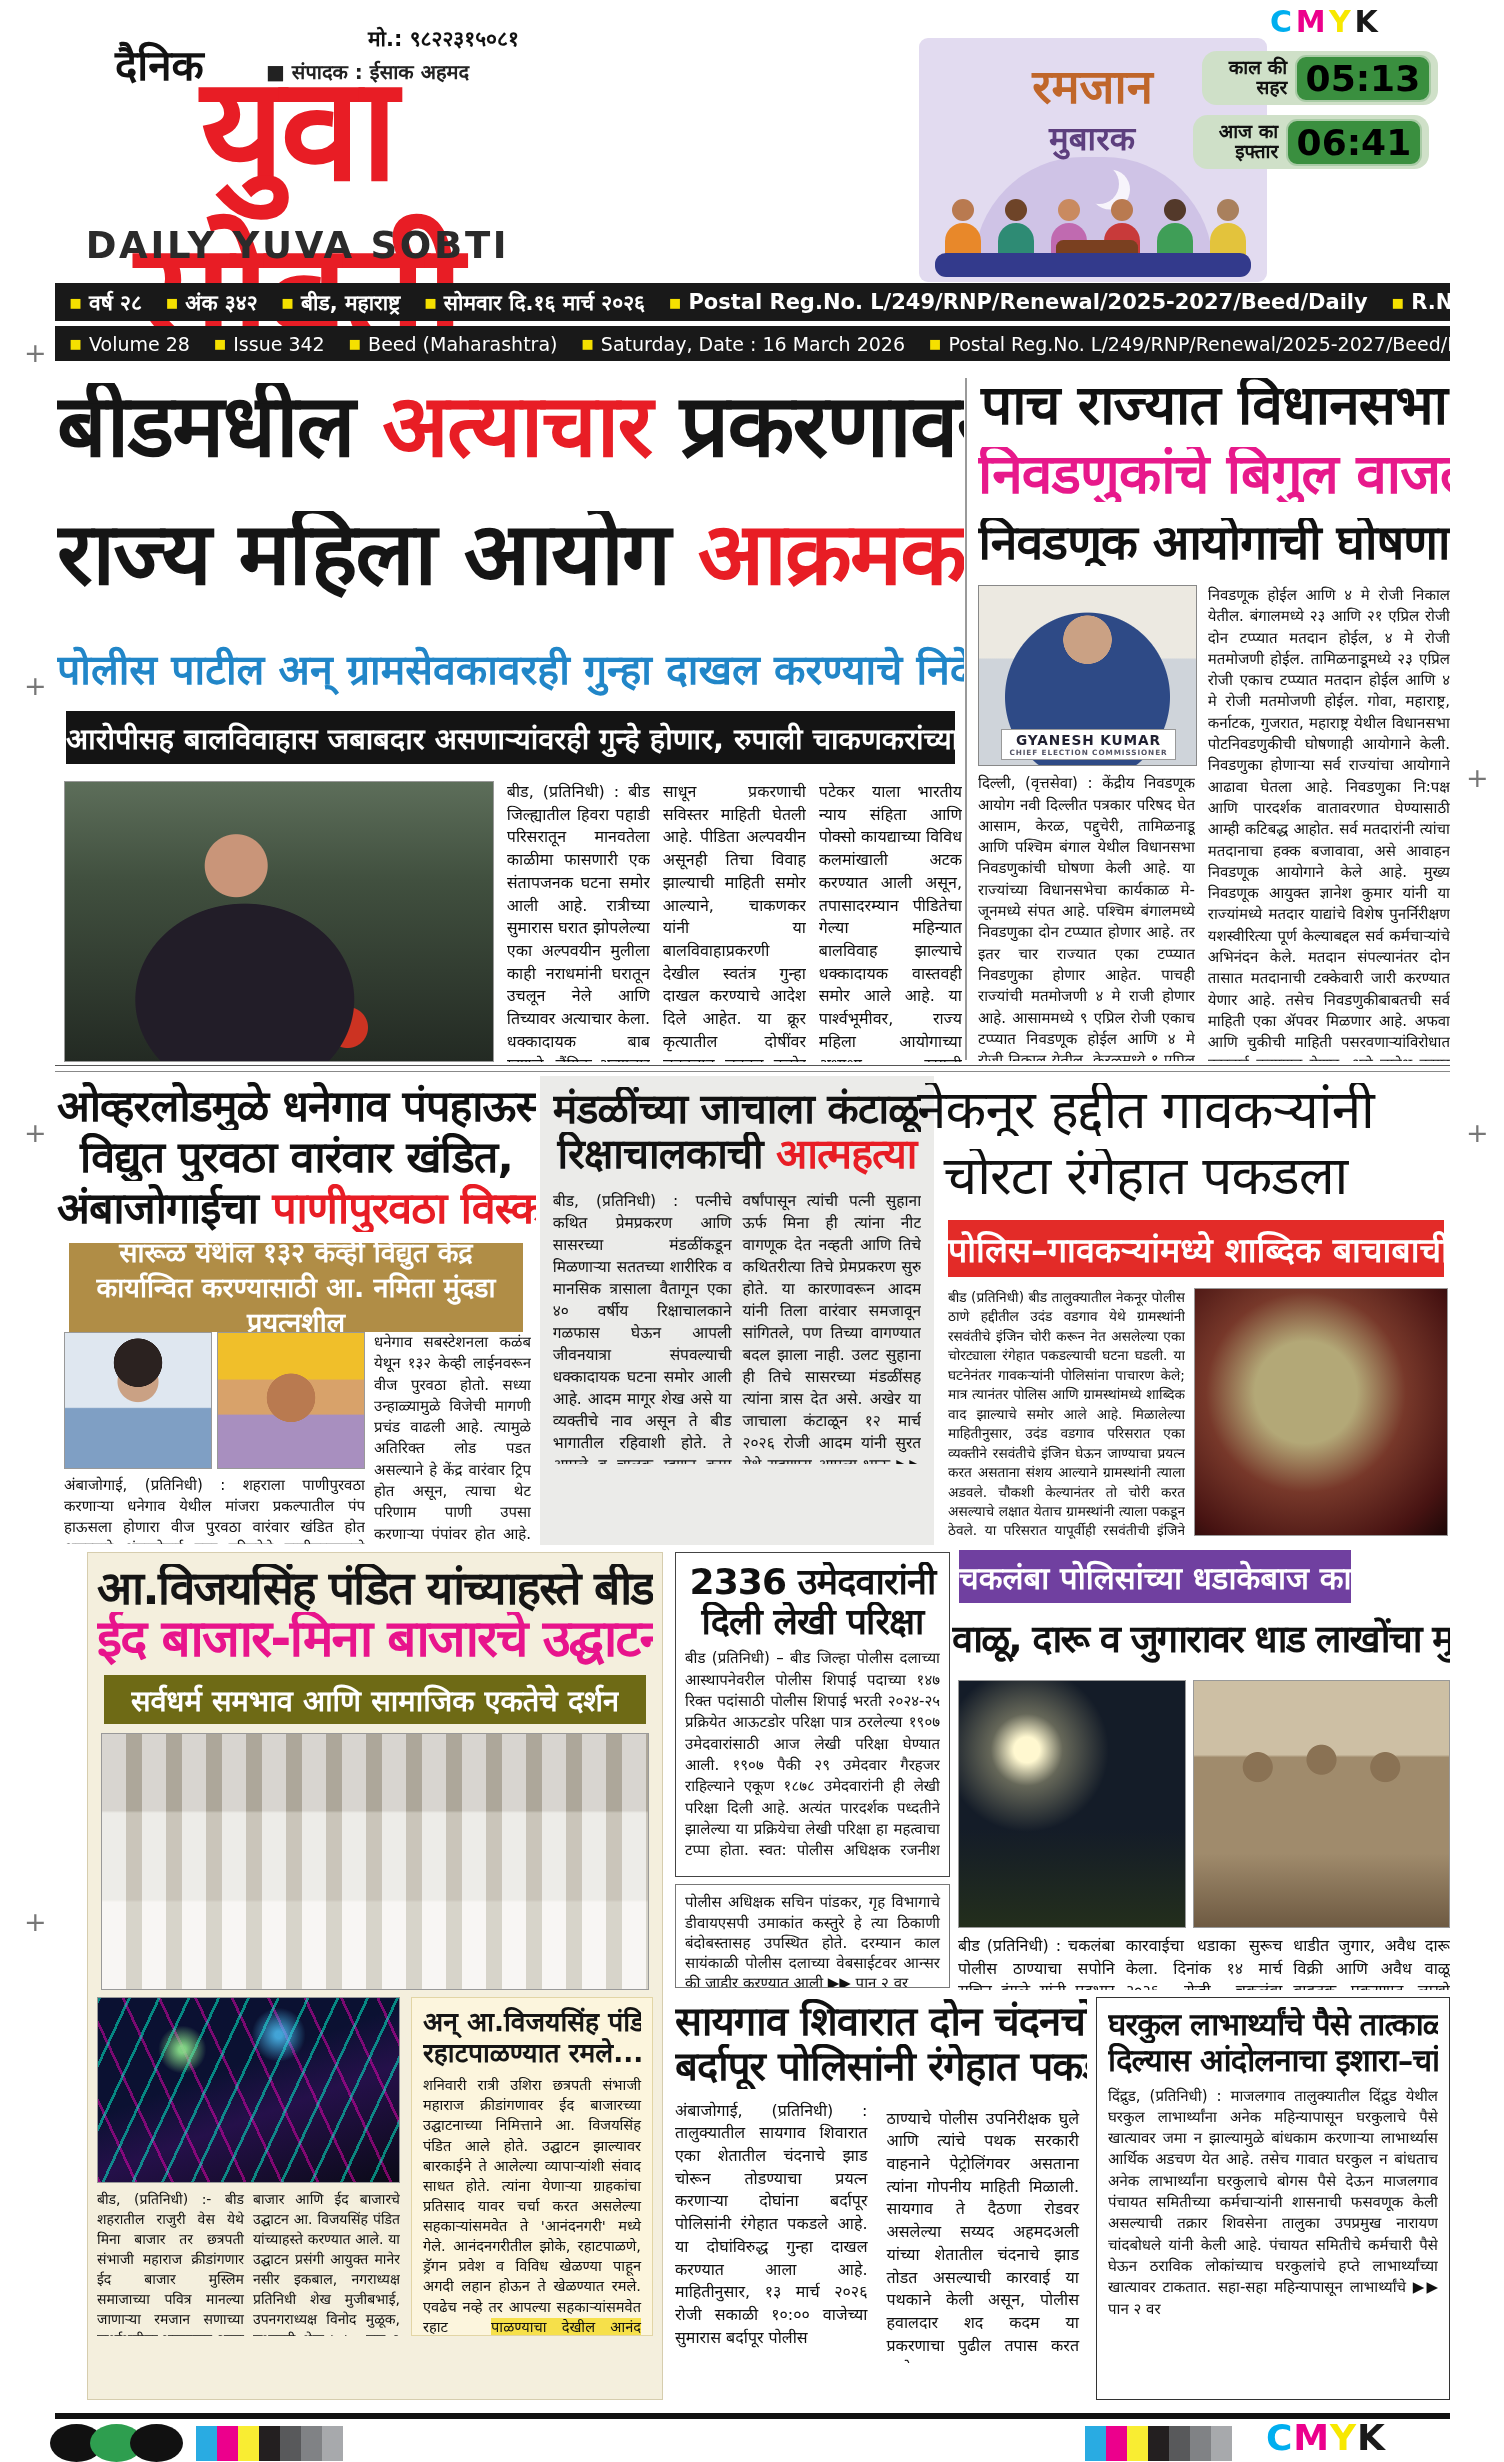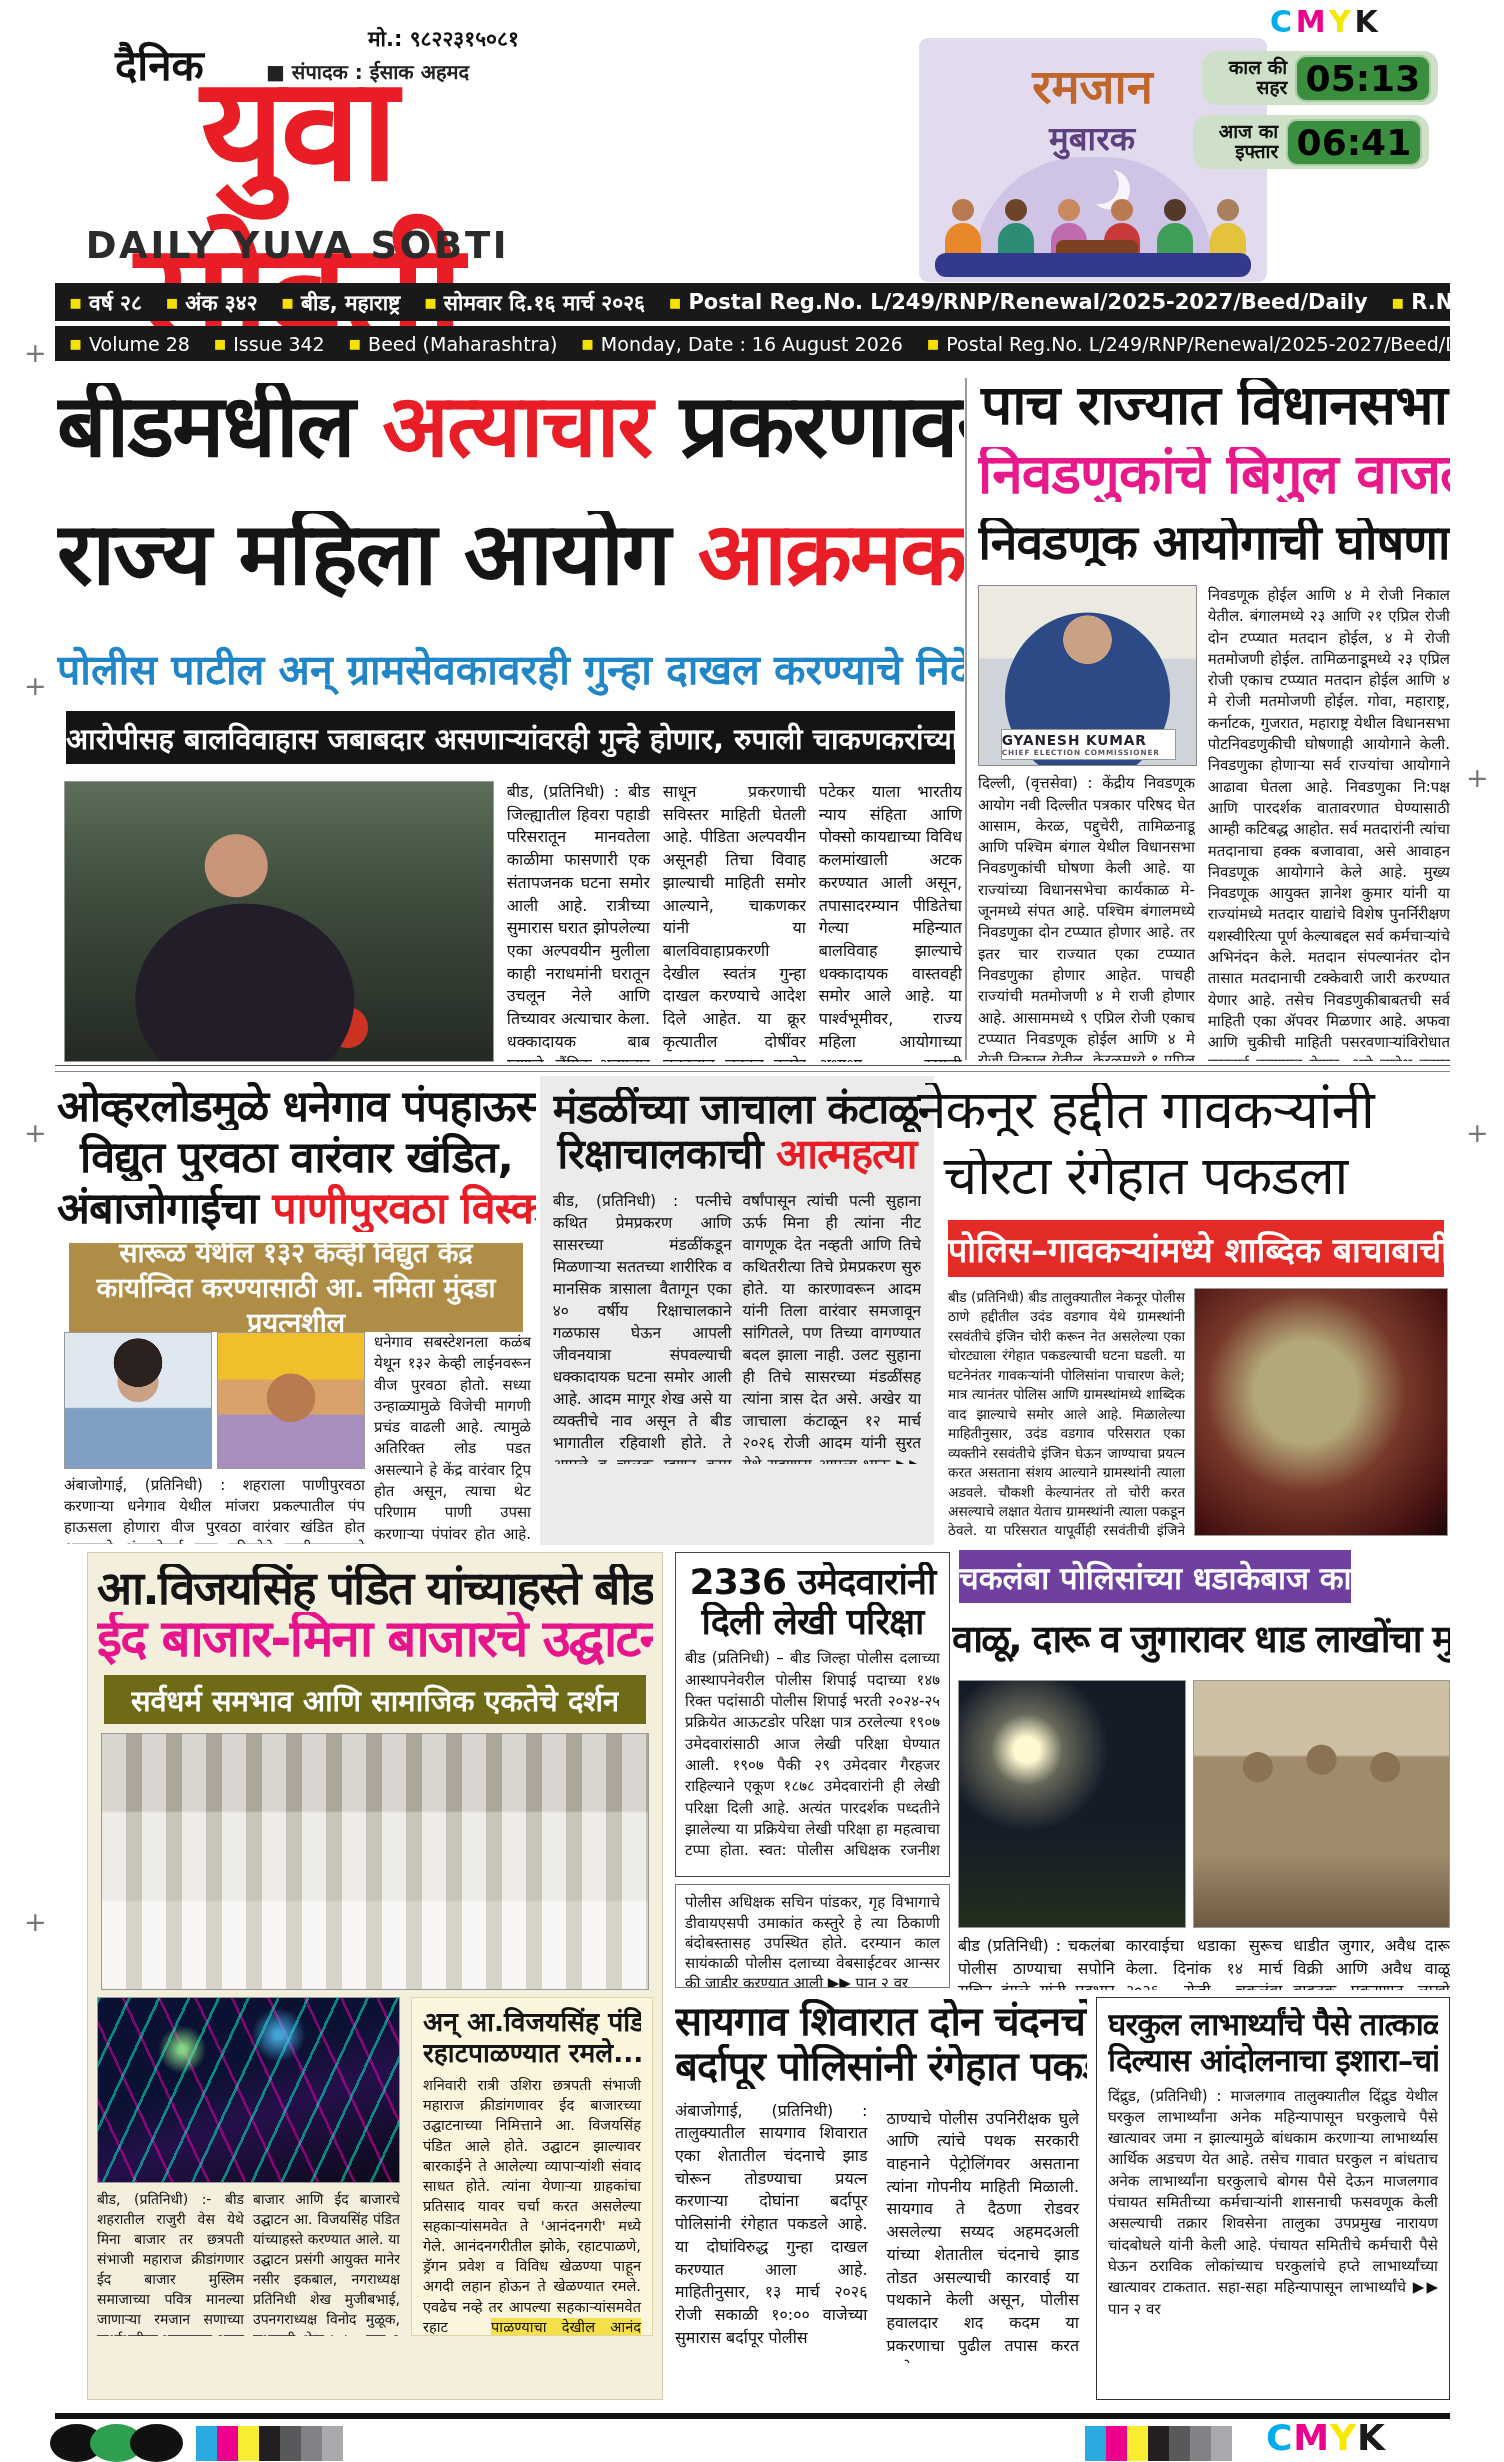--- a/index.html
+++ b/index.html
@@ -74,21 +74,21 @@
   
   .h-elec{left:978px;width:472px;text-align:center;font-weight:800;letter-spacing:-0.9px;line-height:1.0;}
   .elec-cols{left:978px;top:585px;width:472px;height:476px;display:flex;gap:12.8px;}
   .elec-c1{flex:0 0 217px;display:flex;flex-direction:column;gap:7.3px;}
   .election-photo{width:100%;height:179px;position:relative;border:0.9px solid #888;
      background:
        radial-gradient(circle at 50% 30%,#caa184 0 24px,transparent 24.6px),
        radial-gradient(ellipse at 50% 62%,#2e4a86 0 82px,transparent 83px),
        linear-gradient(180deg,#ece9e1 0 40%,#cfd4da 41% 100%);}
   .nameplate2{position:absolute;left:10%;bottom:5.5px;width:80%;background:#fff;border:0.9px solid #999;
-              padding:2px 0;}
+              text-align:center;padding:2px 0;}
   .np-name{font-size:13.7px;font-weight:800;color:#223;letter-spacing:0.9px;}
   .np-title{font-size:7.3px;font-weight:700;color:#556;letter-spacing:0.9px;}
 
   
   .h-power{left:57px;width:479px;text-align:center;font-weight:800;font-size:43px;line-height:1.12;letter-spacing:-0.9px;}
   .gold-box{left:69px;top:1243px;width:454px;height:89px;background:#b08d46;color:#fff;display:flex;
             align-items:center;justify-content:center;text-align:center;font-size:27px;font-weight:700;line-height:1.3;padding:0 7.3px;box-sizing:border-box;}
   .power-row{left:64px;top:1332px;width:467px;height:212px;display:flex;gap:9px;}
   .power-left{flex:0 0 301px;display:flex;flex-direction:column;gap:5.5px;}
   .power-photos{display:flex;gap:4.6px;height:137px;}
@@ -264,21 +264,21 @@
     <span class="itm">
         <span class="sq">■</span>
         <span>Issue 342</span>
       </span>
     <span class="itm">
         <span class="sq">■</span>
         <span>Beed (Maharashtra)</span>
       </span>
     <span class="itm" style="flex:1">
         <span class="sq">■</span>
-        <span>Monday, Date : 16 August 2026</span>
+        <span>Saturday, Date : 16 March 2026</span>
       </span>
     <span class="itm">
         <span class="sq">■</span>
         <span>Postal Reg.No. L/249/RNP/Renewal/2025-2027/Beed/Daily</span>
       </span>
 
   </div>
 
   <div class="abs crop" style="left:24px;top:337px">+</div>
   <div class="abs crop" style="left:24px;top:670px">+</div>

